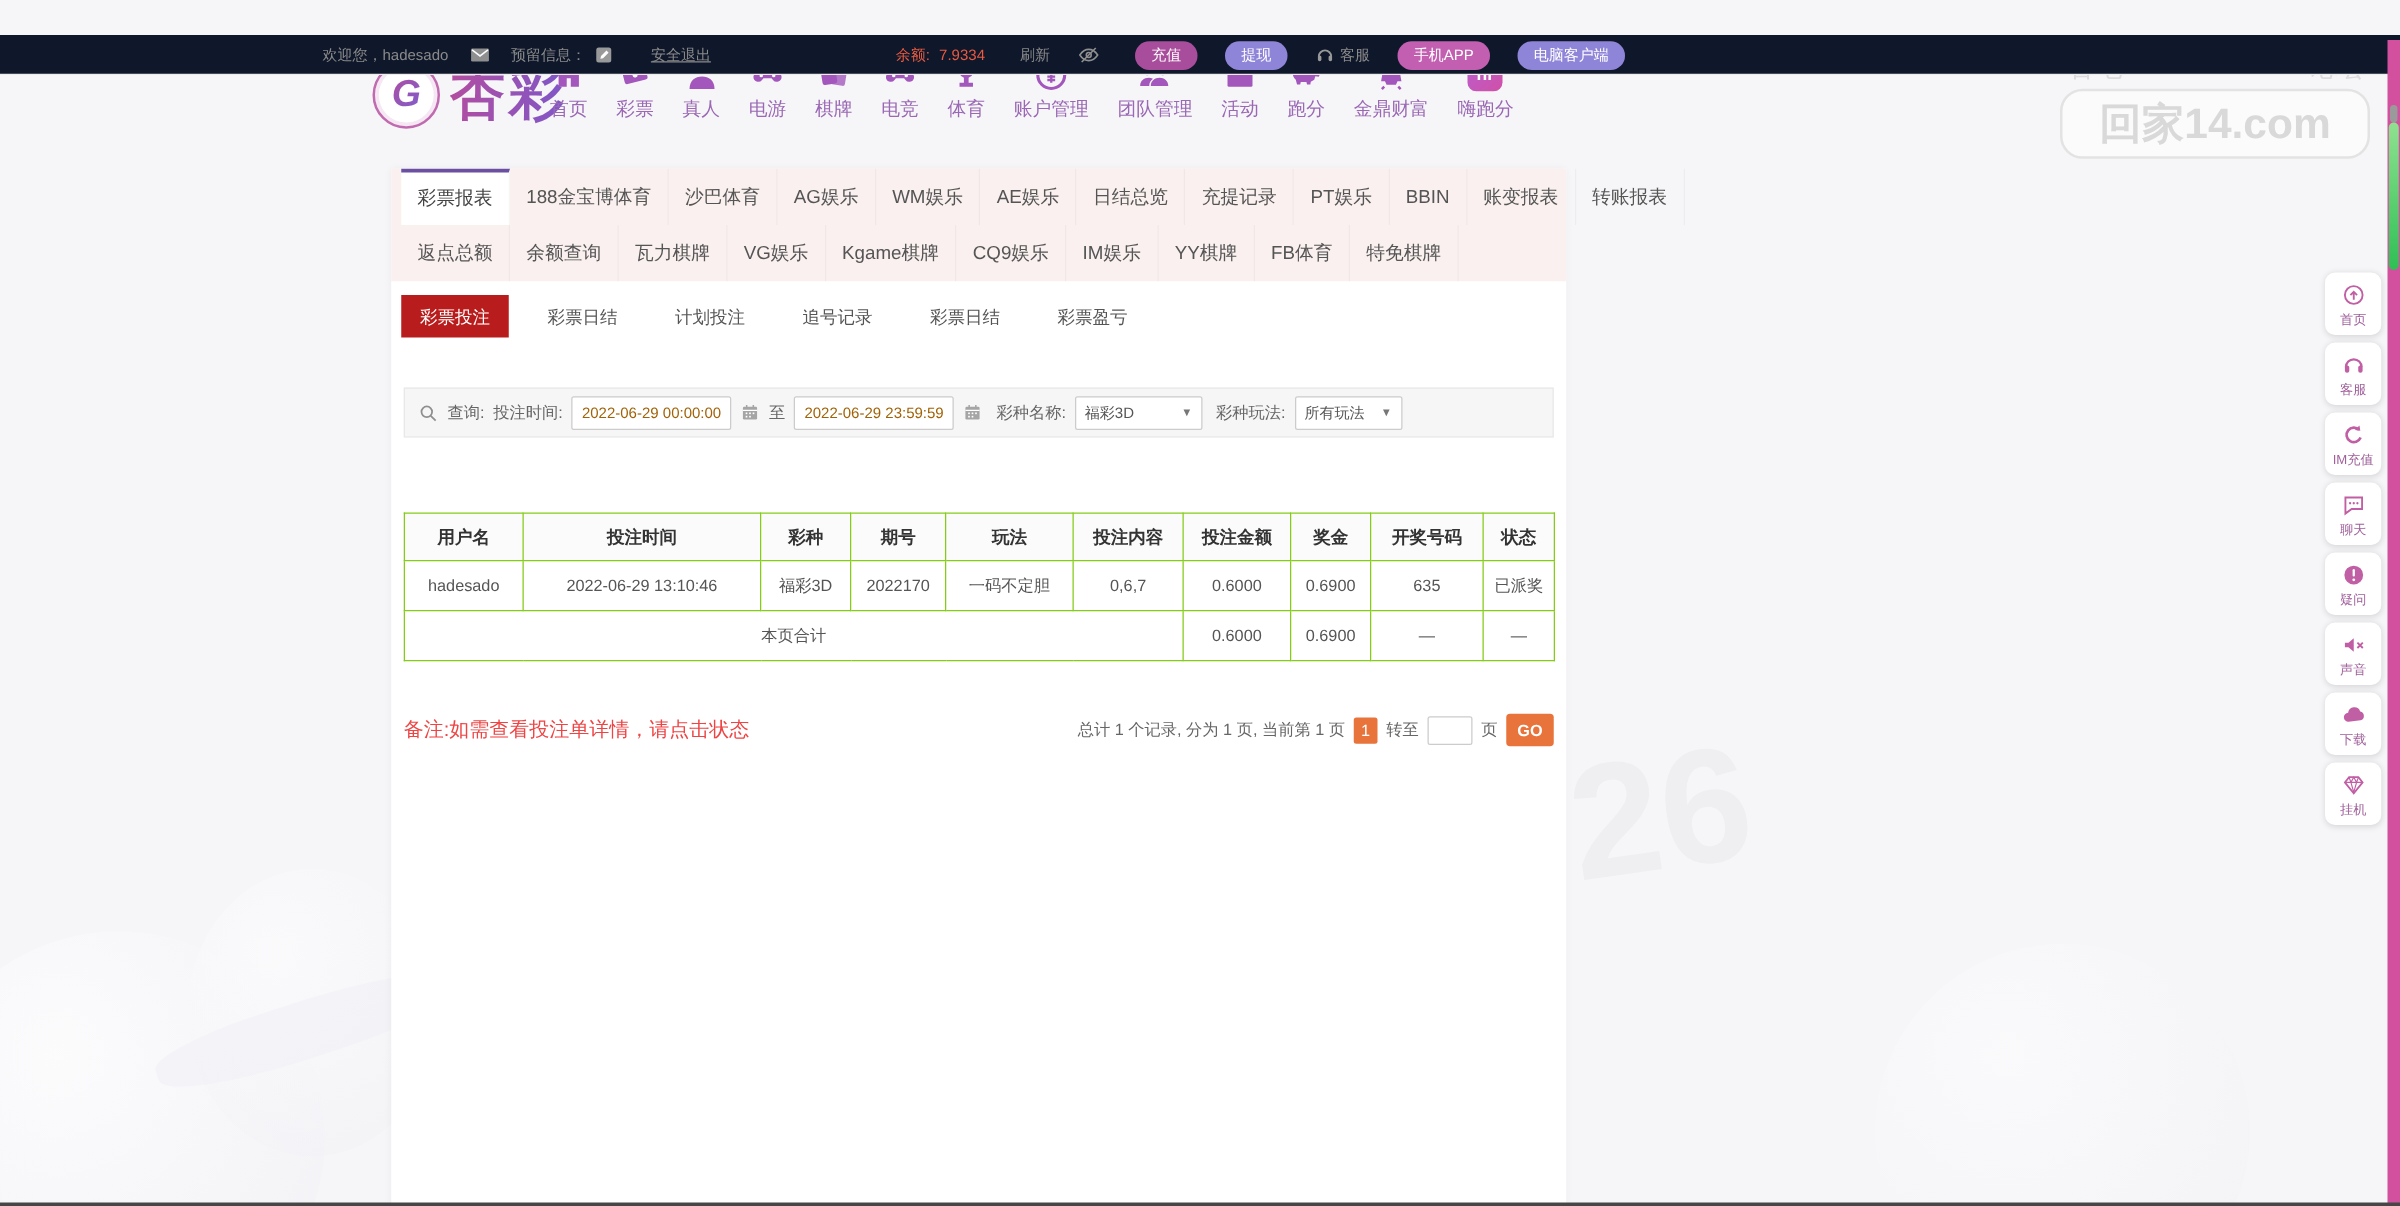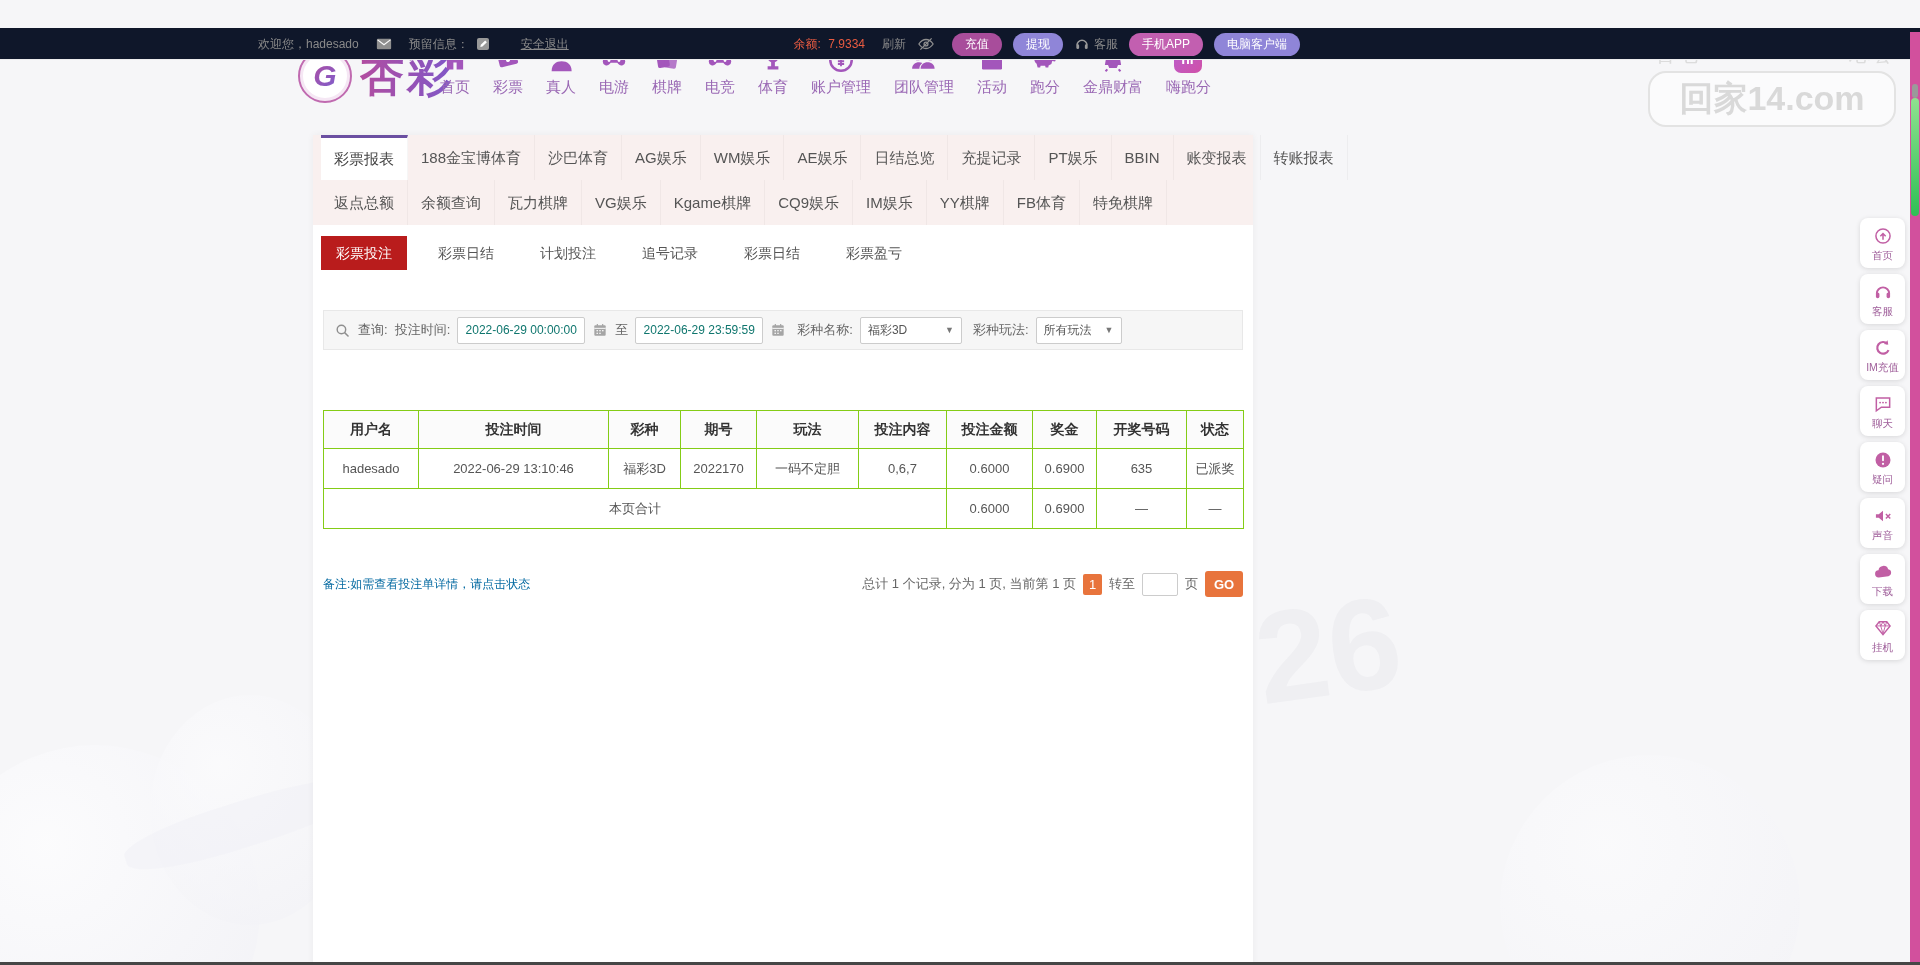--- a/index.html
+++ b/index.html
@@ -12,21 +12,21 @@
   svg { display:block; width:100%; height:100%; }
 
   
   .decor-balloon { position:absolute; border-radius:50%; background:radial-gradient(circle at 35% 30%, #fdfdfe, #f0f0f5); opacity:.8; }
   .decor-num { position:absolute; font-size:130px; font-weight:bold; color:rgba(130,130,160,.06); transform:rotate(-8deg); }
   .decor-ribbon { position:absolute; width:260px; height:46px; background:#f0f0f5; opacity:.55; border-radius:40% 60% 50% 50%; transform:rotate(-18deg); }
 
   
   .topbar { position:absolute; top:0; left:0; right:0; height:32px; background:#0f172a; border-bottom:1px solid #ececec; z-index:5;margin-top:28px; }
   .topbar-left  { position:absolute; left:258px; top:0; height:32px; display:flex; align-items:center; gap:16px; font-size:12px; color:#8a8a8a; }
-  .topbar-right { position:absolute; right:620px; top:0; height:32px; display:flex; align-items:center; gap:11px; font-size:12px; color:#8a8a8a;text-align:right; }
+  .topbar-right { position:absolute; right:620px; top:0; height:32px; display:flex; align-items:center; gap:22px; font-size:12px; color:#8a8a8a;text-align:right; }
   .ico-16 { width:16px; height:16px; color:#999; }
   .ico-18 { width:18px; height:18px; color:#8f8f8f; }
   .logout-link { color:#8a8a8a; text-decoration:underline; cursor:pointer; }
   .balance-wrap { color:#e85b41; }
   .refresh-link { cursor:pointer; }
   .pill { height:23px; padding:0 13px; border-radius:12px; color:#fff; font-size:12px; display:flex; align-items:center; cursor:pointer; white-space:nowrap; }
   .pill-deposit { background:#a84d9b; }
   .pill-withdraw { background:#8f85d8; }
   .pill-mobile { background:#c25fb0; }
   .pill-pc { background:#8f85d8; }
@@ -58,40 +58,40 @@
   .tabrow { display:flex; padding-left:8px; height:45px; }
   .tab { line-height:45px; padding:0 13px; font-size:15px; color:#555; cursor:pointer; border-right:1px solid rgba(0,0,0,.035); white-space:nowrap; }
   .tab.active { background:#fff; border-top:3px solid #6b4fa1; line-height:42px; color:#444; }
 
   .subtabs { display:flex; padding:11px 0 0 8px; gap:16px; }
   .subtab { height:34px; line-height:34px; padding:0 15px; font-size:14px; color:#555; cursor:pointer; white-space:nowrap; }
   .subtab.active { background:#b91c1c; color:#fff; }
 
   .querybar { margin:40px 10px 0; height:40px; background:#f6f6f6; border:1px solid #e8e8e8; display:flex; align-items:center; padding:0 10px; gap:7px; font-size:13px; color:#666; }
   .qlabel { white-space:nowrap; }
-  .qinput { width:128px; height:27px; border:1px solid #ccc; border-radius:2px; text-align:center; font-size:12px; color:#0f766e; background:#fff; font-family:inherit; }
+  .qinput { width:128px; height:27px; border:1px solid #ccc; border-radius:2px; text-align:center; font-size:12px; color:#a16207; background:#fff; font-family:inherit; }
   .cal-ico { width:16px; height:16px; color:#a5a5a5; cursor:pointer; flex:none; }
   .search-ico { width:17px; height:17px; color:#8f8f8f; flex:none; }
   .select-box { height:27px; border:1px solid #ccc; border-radius:2px; background:#fff; display:flex; align-items:center; justify-content:space-between; padding:0 7px; font-size:12px; color:#555; cursor:pointer; }
   .sb-lottery { width:102px; }
   .sb-play { width:86px; }
   .caret { font-size:9px; color:#777; }
 
   .quickrow { margin-top:104px; display:flex; justify-content:center; align-items:center; gap:10px; }
   .qbtn { width:35px; height:25px; border:1px solid #ddd; border-radius:3px; background:#fff; color:#999; font-size:12px; display:flex; align-items:center; justify-content:center; cursor:pointer; }
   .query-btn { width:76px; height:29px; background:#e8703a; border-radius:4px; color:#fff; font-size:16px; display:flex; align-items:center; justify-content:center; letter-spacing:7px; text-indent:7px; cursor:pointer; margin-left:18px; }
 
   table.data-table { margin:60px 10px 0; border-collapse:collapse; width:920px; table-layout:fixed; }
   .data-table th, .data-table td { border:1px solid #84cc16; text-align:center; overflow:hidden; white-space:nowrap; }
   .data-table th { height:38px; font-size:14px; color:#333; background:#fbfbfb; font-weight:bold; }
   .data-table td { height:40px; font-size:13px; color:#555; }
   .status-cell { color:#e8823b; cursor:pointer; }
 
   .noterow { margin:42px 10px 0; display:flex; justify-content:space-between; align-items:center; }
-  .note { color:#0369a1; font-size:12px; }
+  .note { color:#ef4444; font-size:16px; }
   .pagination { display:flex; align-items:center; gap:7px; font-size:13px; color:#666; }
   .page-current { min-width:19px; height:21px; background:#e8743c; color:#fff; display:flex; align-items:center; justify-content:center; border-radius:2px; padding:0 3px; cursor:pointer; }
   .page-input { width:36px; height:23px; border:1px solid #ccc; border-radius:2px; font-family:inherit; text-align:center; }
   .go-btn { width:38px; height:26px; background:#e8743c; color:#fff; border-radius:3px; display:flex; align-items:center; justify-content:center; font-size:13px; font-weight:bold; cursor:pointer; }
 
   
   .sidebar { position:absolute; right:15px; top:218px; width:45px; display:flex; flex-direction:column; gap:6px; z-index:6; }
   .side-item { background:#fff; border-radius:8px; box-shadow:0 1px 5px rgba(0,0,0,.13); padding:8px 2px 5px; display:flex; flex-direction:column; align-items:center; gap:3px; cursor:pointer; }
   .side-icon { width:20px; height:20px; color:#c15fa4; }
   .side-label { font-size:10.5px; color:#a0609b; white-space:nowrap; }

